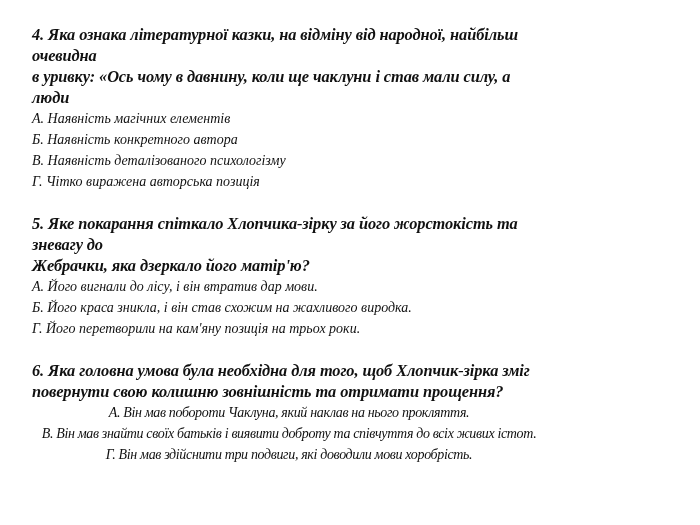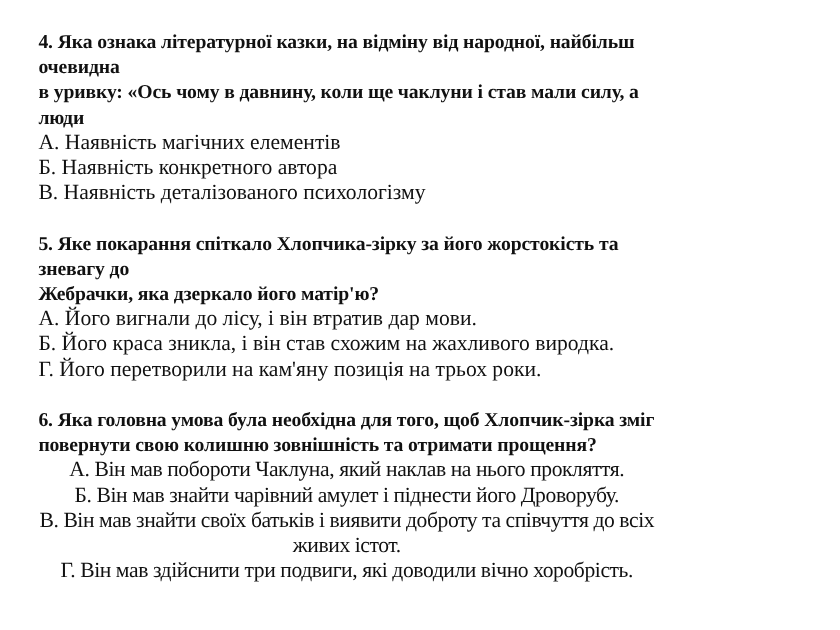--- a/index.html
+++ b/index.html
@@ -1,58 +1,58 @@
 <!DOCTYPE html>
 <html><head>
   <meta charset="utf-8">
   <style>
     html, body { margin: 0; padding: 0; background: #ffffff; }
     body {
       width: 700px; height: 525px; overflow: hidden;
       font-family: "Liberation Serif", "DejaVu Serif", serif;
       color: #111111;
     }
-    .page { position: relative; padding: 24px 20px 0 32px; box-sizing: border-box; width: 566px; }
+    .page { position: relative; padding: 24px 20px 0 32px; box-sizing: border-box; width: 566px; font-style: italic; }
     .question { margin: 0 0 21px 0; }
     .q-title {
       font-weight: bold; font-size: 16.4px; line-height: 21px; margin: 0;
       letter-spacing: -0.1px;
     }
-    .option { font-size: 18px; line-height: 21px; margin: 0; }
+    .option { font-size: 14px; line-height: 21px; margin: 0; }
     .q6 .option { letter-spacing: -0.35px; text-align: center; }
   </style>
 </head>
 <body>
 
 <div class="page">
 
   <div class="question q4">
     <p class="q-title">
       <span>4. Яка ознака літературної казки, на відміну від народної, найбільш очевидна</span><br>
       <span>в уривку: «Ось чому в давнину, коли ще чаклуни і став мали силу, а люди</span><br>
     </p>
     <p class="option">А. Наявність магічних елементів</p>
     <p class="option">Б. Наявність конкретного автора</p>
     <p class="option">В. Наявність деталізованого психологізму</p>
+    <p class="option">Г. Чітко виражена авторська позиція</p>
   </div>
 
   <div class="question q5">
     <p class="q-title">
       <span>5. Яке покарання спіткало Хлопчика-зірку за його жорстокість та зневагу до</span><br>
       <span>Жебрачки, яка дзеркало його матір'ю?</span>
     </p>
     <p class="option">А. Його вигнали до лісу, і він втратив дар мови.</p>
     <p class="option">Б. Його краса зникла, і він став схожим на жахливого виродка.</p>
     <p class="option">Г. Його перетворили на кам'яну позиція на трьох роки.</p>
   </div>
 
   <div class="question q6">
     <p class="q-title">
       <span>6. Яка головна умова була необхідна для того, щоб Хлопчик-зірка зміг</span><br>
       <span>повернути свою колишню зовнішність та отримати прощення?</span>
     </p>
     <p class="option">А. Він мав побороти Чаклуна, який наклав на нього прокляття.</p>
-    <p class="option">Б. Він мав знайти чарівний амулет і піднести його Дроворубу.</p>
     <p class="option">В. Він мав знайти своїх батьків і виявити доброту та співчуття до всіх живих істот.</p>
-    <p class="option">Г. Він мав здійснити три подвиги, які доводили вічно хоробрість.</p>
+    <p class="option">Г. Він мав здійснити три подвиги, які доводили мови хоробрість.</p>
   </div>
 
 </div>
 
 </body></html>

